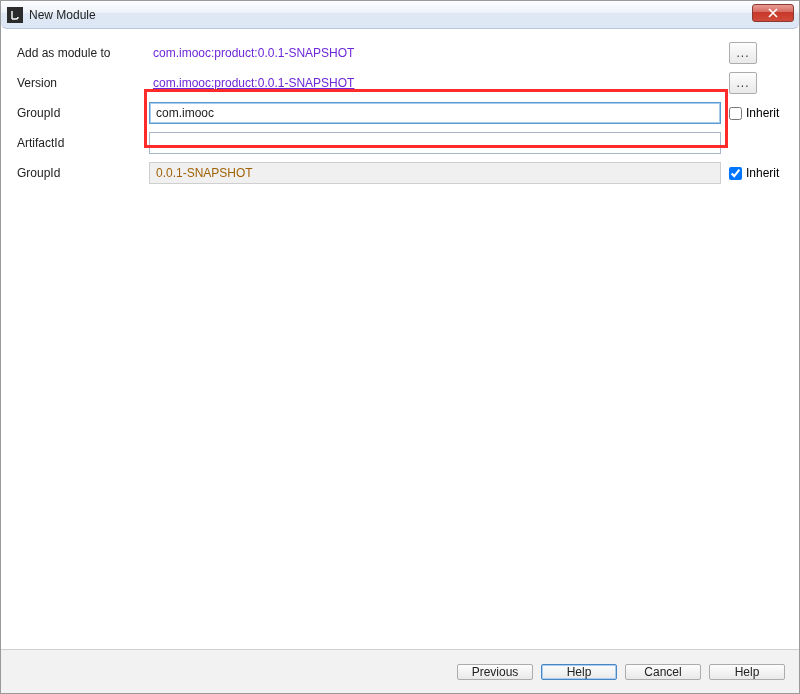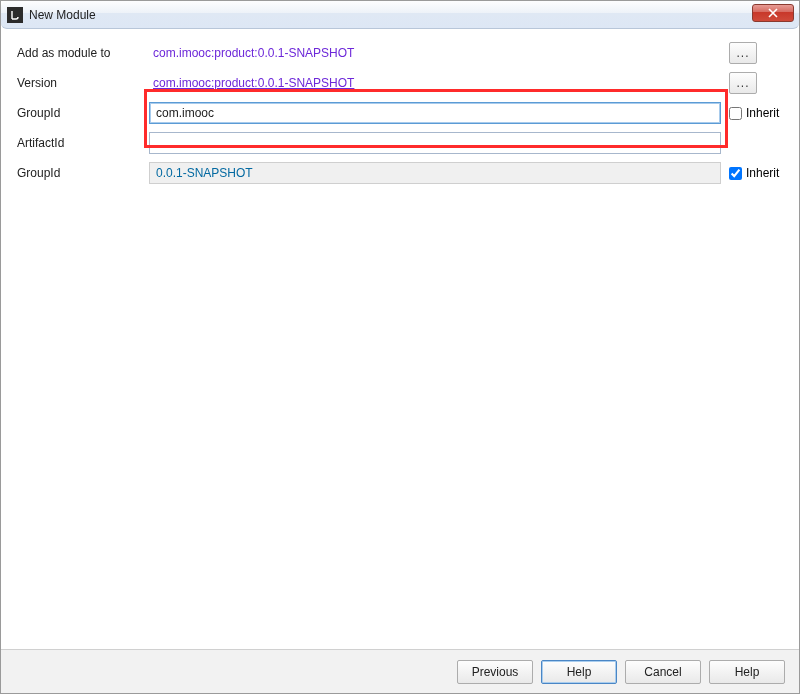--- a/index.html
+++ b/index.html
@@ -121,21 +121,21 @@
       padding: 6px 6px;
       color: #222;
       outline: none;
     }
     .text-input.focused {
       border: 1px solid #5b9bd5;
       box-shadow: inset 0 0 0 1px #a8cbec;
     }
     .text-input.readonly {
       background: #f0f0f0;
-      color: #0369a1;
+      color: #a16207;
       border: 1px solid #cfcfcf;
     }
     .highlight-box {
       position: absolute;
       border: 3px solid #ff2b2b;
       pointer-events: none;
     }
     .button-bar {
       position: absolute;
       bottom: 0;
@@ -145,21 +145,21 @@
       border-top: 1px solid #d0d0d0;
       display: flex;
       align-items: center;
       justify-content: flex-end;
       gap: 8px;
       padding-right: 14px;
       background: #f2f2f2;
     }
     .wiz-btn {
       min-width: 76px;
-      height: 24px;
+      height: 16px;
       background: linear-gradient(to bottom, #fdfdfd, #e9e9e9);
       border: 1px solid #acacac;
       border-radius: 2px;
       color: #222;
       display: flex;
       align-items: center;
       justify-content: center;
       cursor: default;
       padding: 0 6px;
     }

